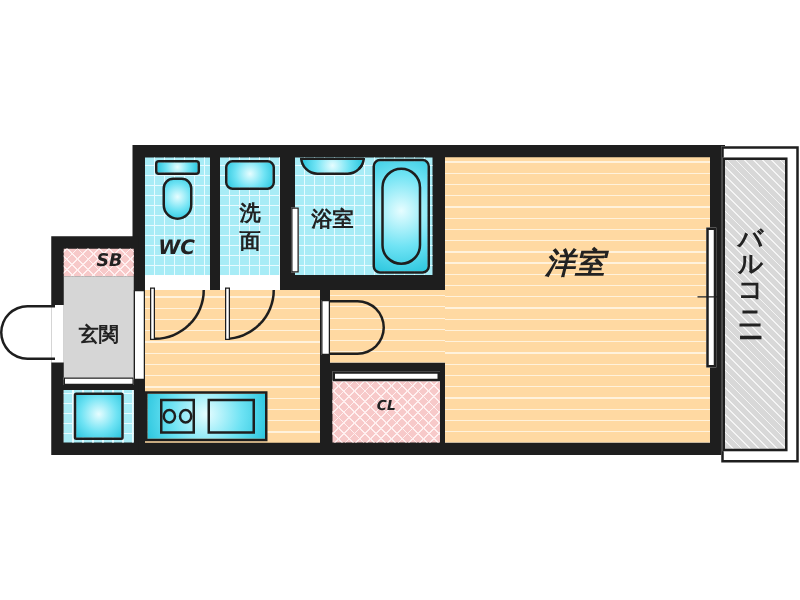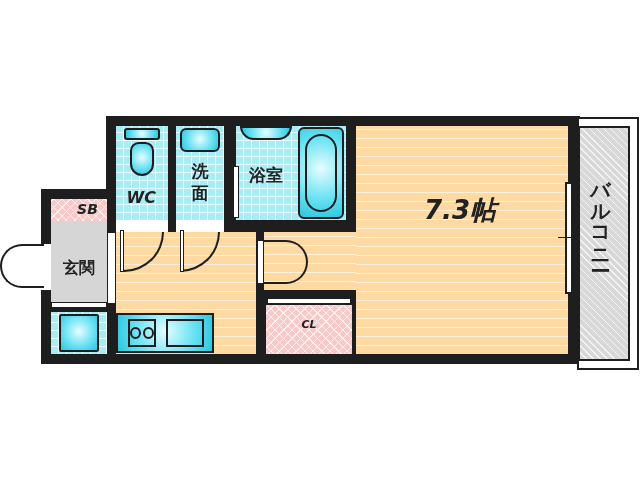--- a/index.html
+++ b/index.html
@@ -17,21 +17,21 @@
   .gap{background:#fff;}
 </style>
 </head>
 <body>
 
 <div class="abs wall" style="left:106px;top:116px;width:474px;height:248px;"></div>
 <div class="abs wall" style="left:41px;top:189px;width:70px;height:175px;"></div>
 
 <div class="abs floor" style="left:356px;top:126px;width:212px;height:228px;"></div>
 <div class="abs lbl" style="left:390px;top:196px;width:140px;font-size:24px;font-style:italic;line-height:28px;">
-  <div style="font-size:26px;">7.3帖</div>
+  <div>洋室</div>
 </div>
 
 <div class="abs" style="left:565px;top:182px;width:8px;height:112px;background:#fff;border:2px solid #1e1e1e;"></div>
 <div class="abs" style="left:558px;top:237px;width:30px;height:1px;background:#1e1e1e;"></div>
 
 <div class="abs" style="left:577px;top:117px;width:62px;height:253px;background:#fff;border:2px solid #1e1e1e;"></div>
 <div class="abs balc" style="left:578px;top:126px;width:52px;height:235px;border:2px solid #1e1e1e;"></div>
 <div class="abs lbl" style="left:594px;top:168px;width:20px;font-size:20px;line-height:26px;writing-mode:vertical-rl;">バルコニー</div>
 
 <div class="abs tile" style="left:116px;top:126px;width:52px;height:94px;"></div>

